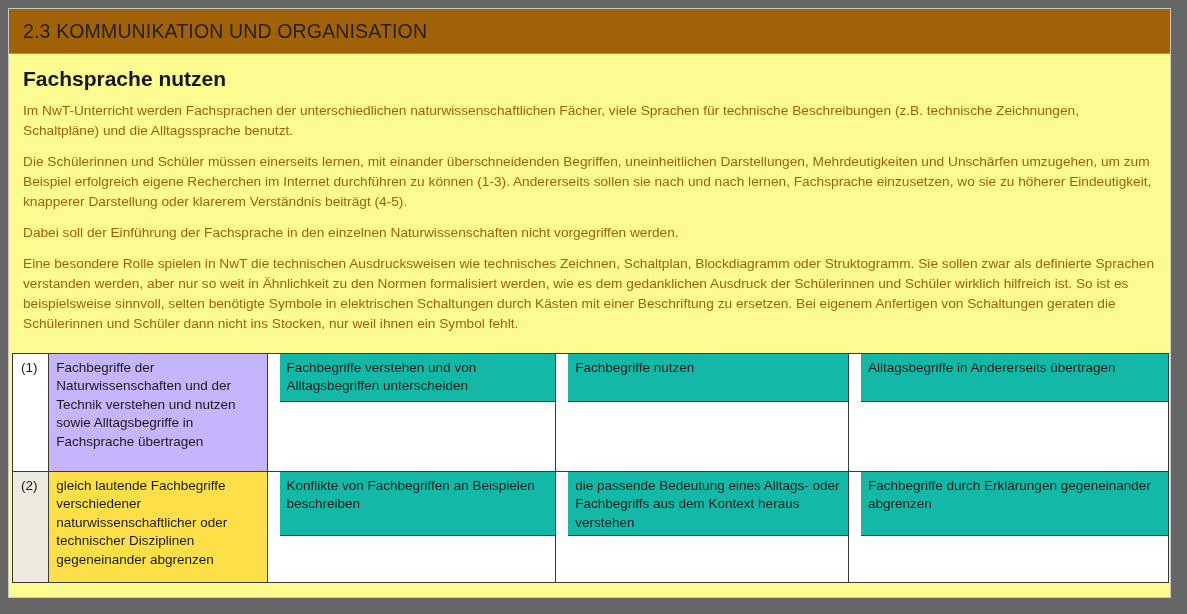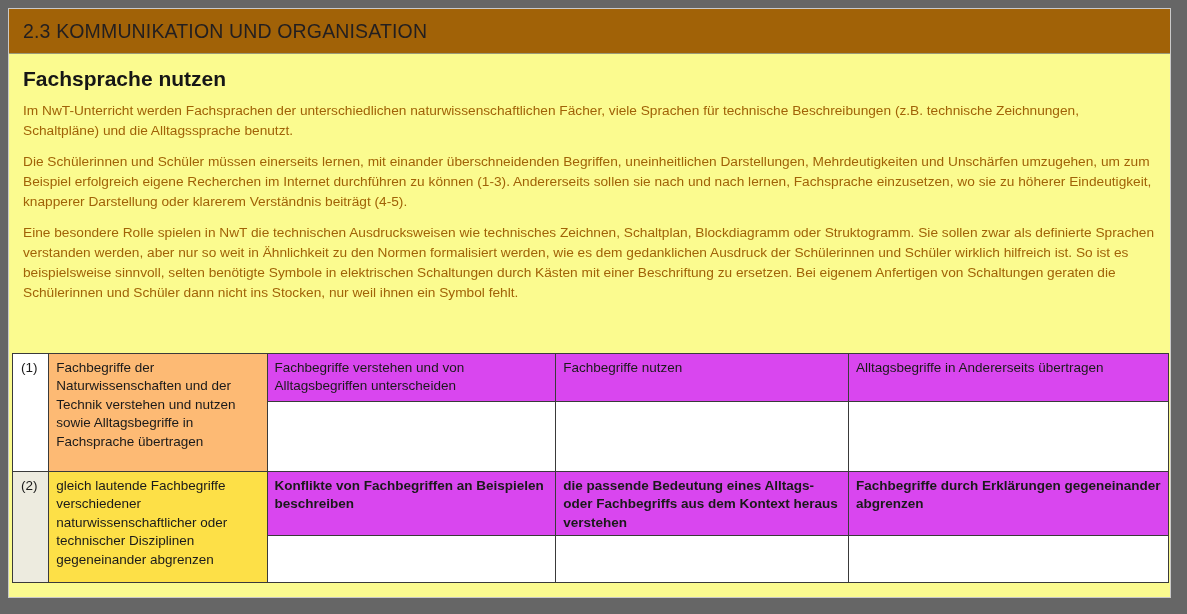--- a/index.html
+++ b/index.html
@@ -97,53 +97,55 @@
     line-height: 1.37;
     color: #1a1a1a;
   }
   .num-cell .cell-pad {
     padding-left: 8px;
   }
 
   
   .split-cell { padding: 0; }
   .split-top {
-    background: #d946ef;
+    background: #14b8a6;
     border-bottom: 1px solid #3a3a3a;
     min-height: 44px;
     box-sizing: border-box;
+    margin-left: 12px;
   }
   .split-bottom {
     background: #ffffff;
     box-sizing: border-box;
   }
   .row1 .split-top    { height: 48px; }
   .row1 .split-bottom { height: 68px; }
-  .row2 .split-top    { height: 64px; font-weight: bold; }
+  .row2 .split-top    { height: 64px; }
   .row2 .split-bottom { height: 45px; }
 
-  .row1 .desc-cell { background: #fdba74; height: 117px; }
+  .row1 .desc-cell { background: #c4b5fd; height: 117px; }
   .row2 .desc-cell { background: #fde047; height: 110px; }
   .row1 .num-cell  { background: #ffffff; }
   .row2 .num-cell  { background: #edebdf; }
 </style>
 </head>
 <body>
 
 <div class="page-frame">
 
   <div class="section-header">
     <div class="section-header-title">2.3 KOMMUNIKATION UND ORGANISATION</div>
   </div>
 
   <div class="body-area">
     <h2 class="subsection-title">Fachsprache nutzen</h2>
 
     <p class="body-para">Im NwT-Unterricht werden Fachsprachen der unterschiedlichen naturwissenschaftlichen Fächer, viele Sprachen für technische Beschreibungen (z.B. technische Zeichnungen, Schaltpläne) und die Alltagssprache benutzt.</p>
     <p class="body-para">Die Schülerinnen und Schüler müssen einerseits lernen, mit einander überschneidenden Begriffen, uneinheitlichen Darstellungen, Mehrdeutigkeiten und Unschärfen umzugehen, um zum Beispiel erfolgreich eigene Recherchen im Internet durchführen zu können (1-3). Andererseits sollen sie nach und nach lernen, Fachsprache einzusetzen, wo sie zu höherer Eindeutigkeit, knapperer Darstellung oder klarerem Verständnis beiträgt (4-5).</p>
+    <p class="body-para">Dabei soll der Einführung der Fachsprache in den einzelnen Naturwissenschaften nicht vorgegriffen werden.</p>
     <p class="body-para">Eine besondere Rolle spielen in NwT die technischen Ausdrucksweisen wie technisches Zeichnen, Schaltplan, Blockdiagramm oder Struktogramm. Sie sollen zwar als definierte Sprachen verstanden werden, aber nur so weit in Ähnlichkeit zu den Normen formalisiert werden, wie es dem gedanklichen Ausdruck der Schülerinnen und Schüler wirklich hilfreich ist. So ist es beispielsweise sinnvoll, selten benötigte Symbole in elektrischen Schaltungen durch Kästen mit einer Beschriftung zu ersetzen. Bei eigenem Anfertigen von Schaltungen geraten die Schülerinnen und Schüler dann nicht ins Stocken, nur weil ihnen ein Symbol fehlt.</p>
   </div>
 
   <table class="comp-table">
     <colgroup>
       <col class="col-num">
         <col class="col-desc">
       <col class="col-a">
         <col class="col-b">
         <col class="col-c">

